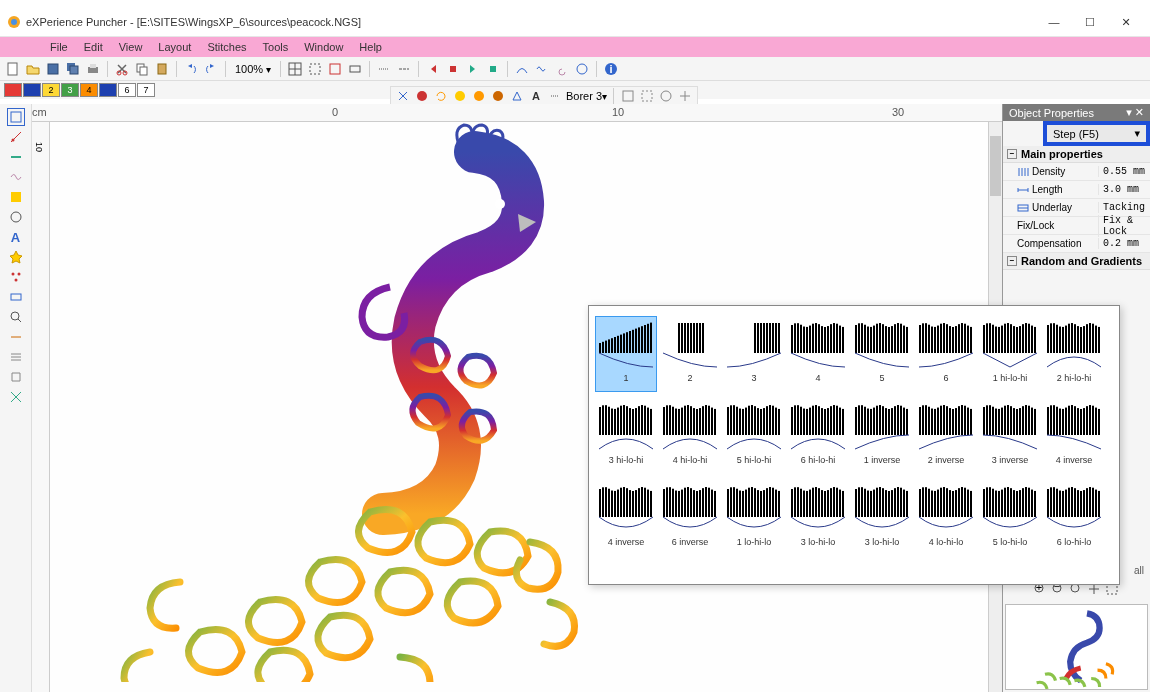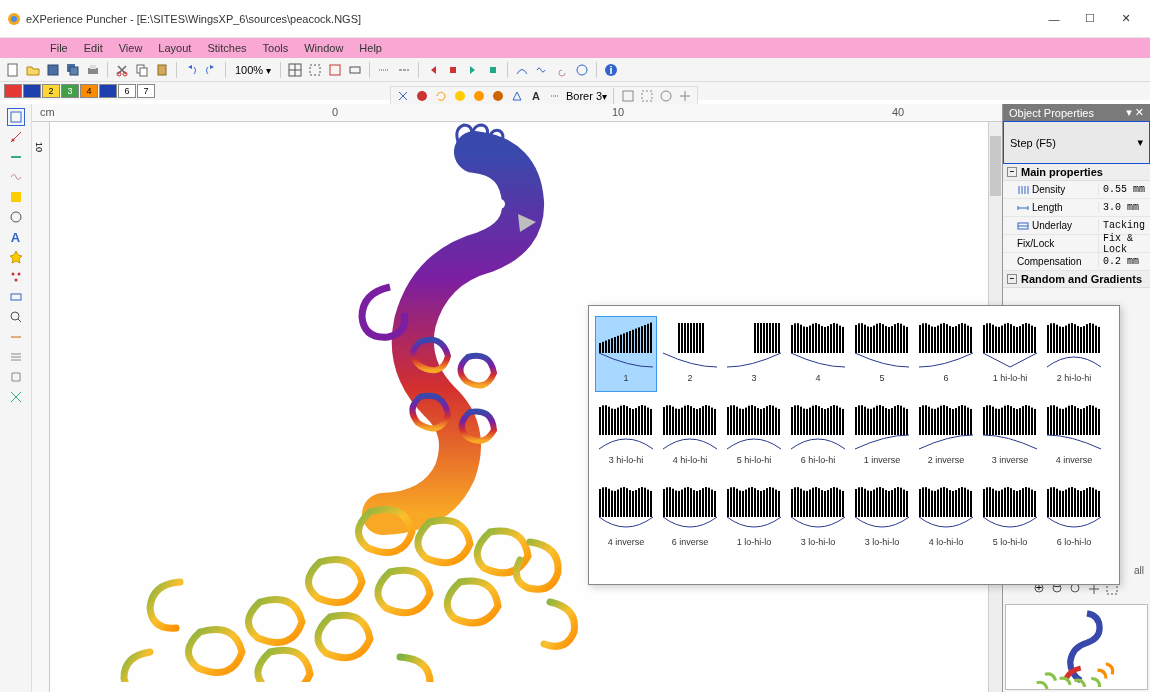--- a/index.html
+++ b/index.html
@@ -1,19 +1,19 @@
 <!DOCTYPE html>
 <html><head>
 <meta charset="utf-8">
 <style>
 * { box-sizing: border-box; margin: 0; padding: 0; font-family: "Segoe UI", Tahoma, sans-serif; font-size: 11px; }
 body { background: #fff; width: 1150px; height: 692px; overflow: hidden; position: relative; }
 
 
-.titlebar { height: 38px; display: flex; align-items: center; padding: 0 6px; background: #fff; border-bottom: 1px solid #e6e6e6; }
+.titlebar { height: 29px; display: flex; align-items: center; padding: 0 6px; background: #fff; border-bottom: 1px solid #e6e6e6; margin-top: 8px; }
 .titlebar .icon { width: 16px; height: 16px; margin-right: 4px; }
 .titlebar .title { flex: 1; color: #333; }
 .winbtn { width: 36px; height: 20px; display: flex; align-items: center; justify-content: center; color: #333; }
 
 
 .menubar { height: 20px; display: flex; align-items: center; padding-left: 42px; background: #f9a8d4; }
 .menubar .item { padding: 2px 8px; color: #333; }
 
 
 .toolbar { height: 24px; display: flex; align-items: center; padding: 0 4px; background: #f5f5f5; border-bottom: 1px solid #ddd; gap: 2px; }
@@ -29,29 +29,29 @@
 .toolbar2 { position: absolute; top: 86px; left: 390px; height: 20px; display: flex; align-items: center; gap: 3px; background: #f5f5f5; padding: 0 4px; border: 1px solid #ddd; }
 .tbtn2 { width: 16px; height: 16px; display: flex; align-items: center; justify-content: center; }
 
 
 .main { position: absolute; top: 104px; left: 0; right: 0; bottom: 0; display: flex; }
 .lefttools { width: 32px; background: #f5f5f5; border-right: 1px solid #ddd; display: flex; flex-direction: column; align-items: center; gap: 2px; padding-top: 4px; }
 .lefttools .lt { width: 18px; height: 18px; display: flex; align-items: center; justify-content: center; }
 
 .canvas-area { flex: 1; position: relative; background: #fff; }
 .ruler-h { height: 18px; background: #f8f8f8; border-bottom: 1px solid #ccc; position: relative; font-size: 9px; color: #555; }
-.ruler-h .unit { position: absolute; left: 8px; top: 2px; }
+.ruler-h .unit { position: absolute; left: 0; top: 2px; }
 .ruler-h .tick { position: absolute; top: 2px; }
 .ruler-v { width: 18px; background: #f8f8f8; border-right: 1px solid #ccc; position: absolute; left: 0; top: 18px; bottom: 0; }
 .canvas { position: absolute; left: 18px; top: 18px; right: 0; bottom: 0; background: #fefefe; overflow: hidden; }
 
 
 .props { width: 148px; background: #f5f5f5; border-left: 1px solid #999; display: flex; flex-direction: column; }
 .props-header { background: #7a7a7a; color: #fff; padding: 2px 6px; font-size: 10px; display: flex; justify-content: space-between; align-items: center; }
-.props-step { background: #e9e9e9; padding: 14px 6px; border: 1px solid #1d4ed8; display: flex; justify-content: space-between; align-items: center; }
+.props-step { background: #e9e9e9; padding: 2px 6px; border: 4px solid #1d4ed8; display: flex; justify-content: space-between; align-items: center; margin-left: 40px; }
 .props-section { padding: 2px 4px; font-weight: bold; background: #eee; border-bottom: 1px solid #ddd; display: flex; align-items: center; }
 .props-section .collapse { width: 10px; height: 10px; border: 1px solid #888; display: inline-flex; align-items: center; justify-content: center; margin-right: 4px; font-size: 8px; line-height: 1; }
 .props-row { display: flex; height: 18px; border-bottom: 1px solid #e5e5e5; align-items: center; }
 .props-row .label { flex: 1; padding-left: 14px; font-size: 10px; display: flex; align-items: center; gap: 3px; }
 .props-row .value { width: 52px; padding: 0 4px; font-size: 10px; border-left: 1px solid #e5e5e5; font-family: Liberation Mono, monospace; }
 .props-row.selected .label { background: #0a84ff; color: #fff; }
 .props-row.selected .value { background: #fff; }
 
 
 .palette { position: absolute; left: 588px; top: 305px; width: 532px; height: 280px; background: #fff; border: 1px solid #888; box-shadow: 2px 2px 8px rgba(0,0,0,0.2); padding: 10px 6px; display: flex; flex-wrap: wrap; gap: 6px 2px; align-content: flex-start; }
@@ -396,21 +396,21 @@
           <path d="M2 2l10 10M2 12l10-10" stroke="#3a8"></path>
         </svg>
       </span>
   </div>
 
   <div class="canvas-area">
     <div class="ruler-h">
       <span class="unit">cm</span>
       <span class="tick" style="left:300px">0</span>
       <span class="tick" style="left:580px">10</span>
-      <span class="tick" style="left:860px">40</span>
+      <span class="tick" style="left:860px">30</span>
     </div>
     <div class="ruler-v">
       <span style="position:absolute;top:20px;left:2px;font-size:9px;writing-mode:vertical-lr">10</span>
     </div>
     <div class="canvas">
 
       <svg width="560" height="570" viewBox="0 0 560 570" style="position:absolute;left:20px;top:-10px">
         <defs>
           <linearGradient id="bodygrad" x1="0" y1="0" x2="0" y2="1">
             <stop offset="0" stop-color="#3949ab"></stop>

